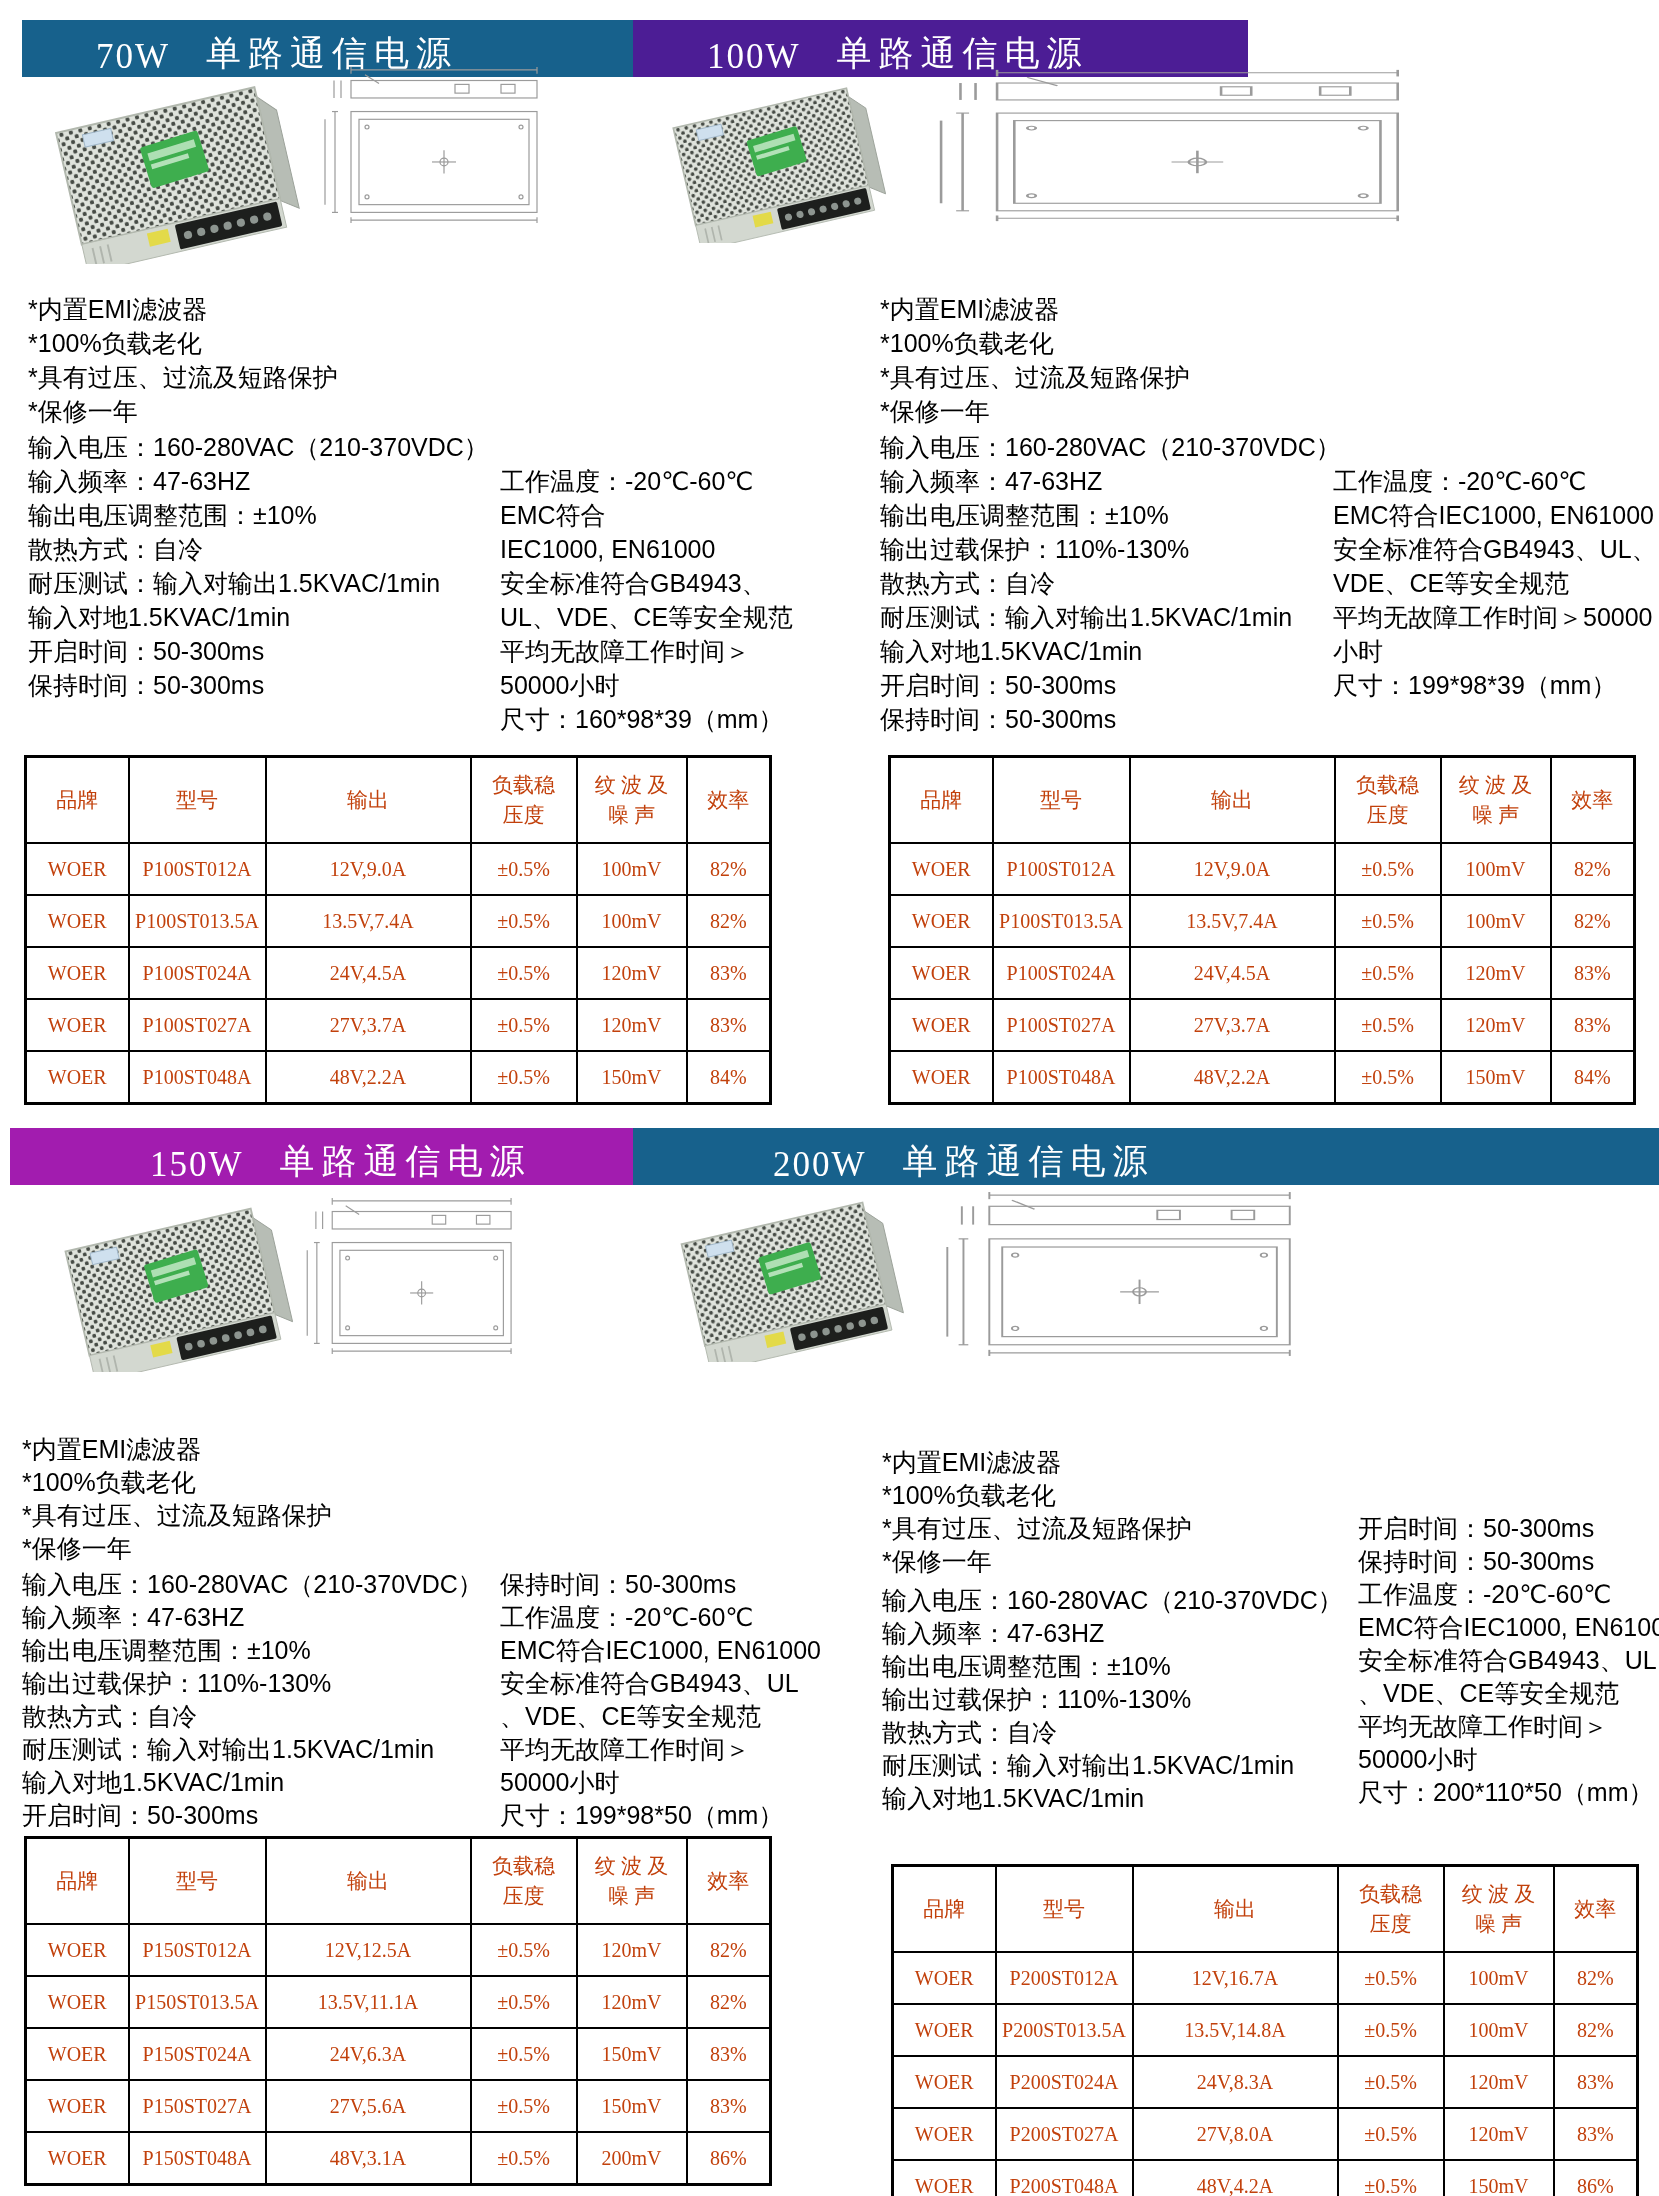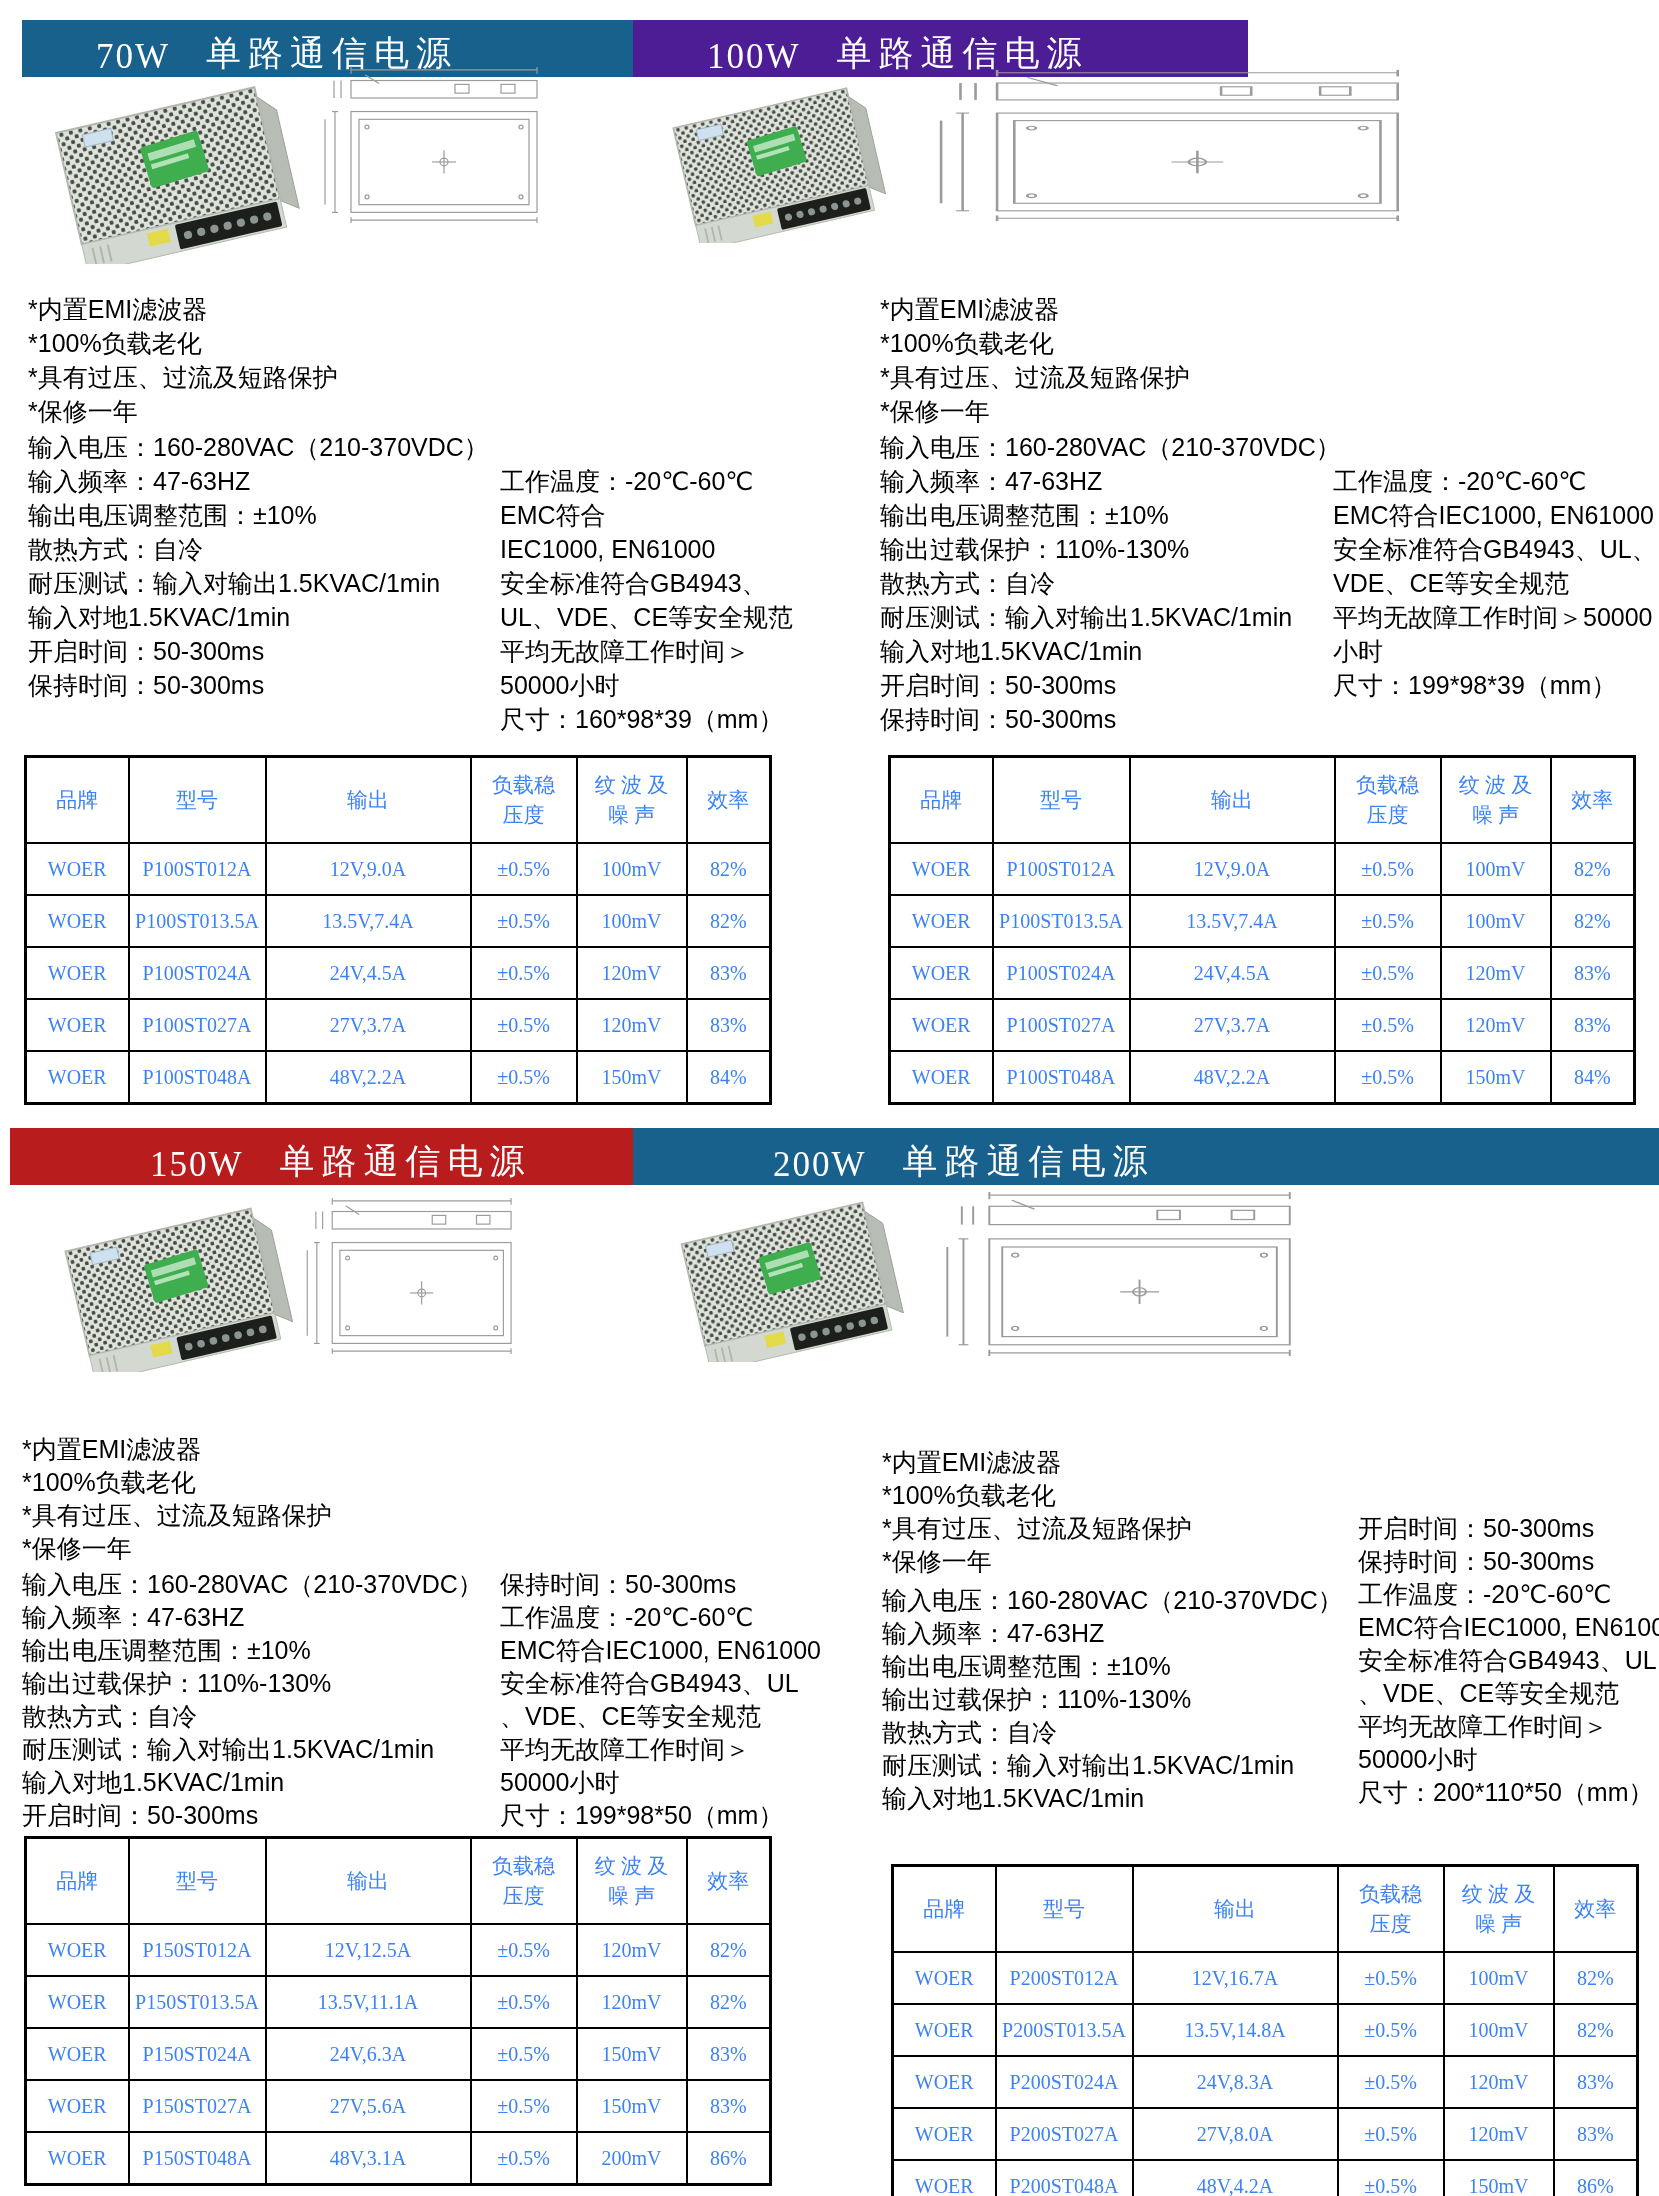--- a/index.html
+++ b/index.html
@@ -11,21 +11,21 @@
   .bar-narrow{padding-left:74px;}
   .bar-wide{padding-left:140px;}
   .power{font-family:"Liberation Serif","DejaVu Serif",serif;letter-spacing:2px;}
   .prod-name{margin-left:36px;letter-spacing:7px;}
   .txtblock{position:absolute;font-size:25px;line-height:34px;white-space:nowrap;color:#000000;}
   .txtblock .line{height:34px;}
   .lh33 .line{height:33px;}
   .lh33{line-height:33px;}
   .spec-table{position:absolute;border-collapse:collapse;table-layout:fixed;
               font-family:"Liberation Serif","DejaVu Serif",serif;font-size:20px;
-              text-align:center;color:#3b82f6;background:#fff;}
+              text-align:center;color:#c2410c;background:#fff;}
   .spec-table th,.spec-table td{border:2px solid #000;padding:0;}
   .spec-table th{height:84px;font-weight:normal;font-size:21px;white-space:pre-line;line-height:30px;}
   .spec-table td{height:50px;}
   .spec-table{border:3px solid #000;}
   col.c0{width:103px}col.c1{width:137px}col.c2{width:205px}col.c3{width:106px}col.c4{width:110px}col.c5{width:84px}
   .media-svg{position:absolute;}
   .hidden-defs{position:absolute;width:0;height:0;overflow:hidden;}
 </style>
 </head>
 <body>
@@ -294,21 +294,21 @@
             <td>48V,2.2A</td>
             <td>±0.5%</td>
             <td>150mV</td>
             <td>84%</td>
           </tr>
         </tbody>
       </table>
   </section>
 
   <section class="quadrant" style="left:10px;top:1128px;width:1030px;height:1068px;">
-    <div class="title-bar bar-wide" style="width: 1003px; background: #b91c1c;">
+    <div class="title-bar bar-wide" style="width: 1003px; background: #a21caf;">
       <span class="power">150W</span>
       <span class="prod-name">单路通信电源</span>
     </div>
     <svg class="media-svg" style="left:40px;top:72px;width:255px;height:172px;" viewBox="0 0 260 190">
         <use href="#psu-sym"></use>
       </svg>
     <svg class="media-svg" style="left:278px;top:68px;width:250px;height:160px;" viewBox="0 0 260 165" preserveAspectRatio="none">
         <use href="#dim-sym"></use>
       </svg>
     <div class="txtblock lh33" style="left:12px;top:305px;">

